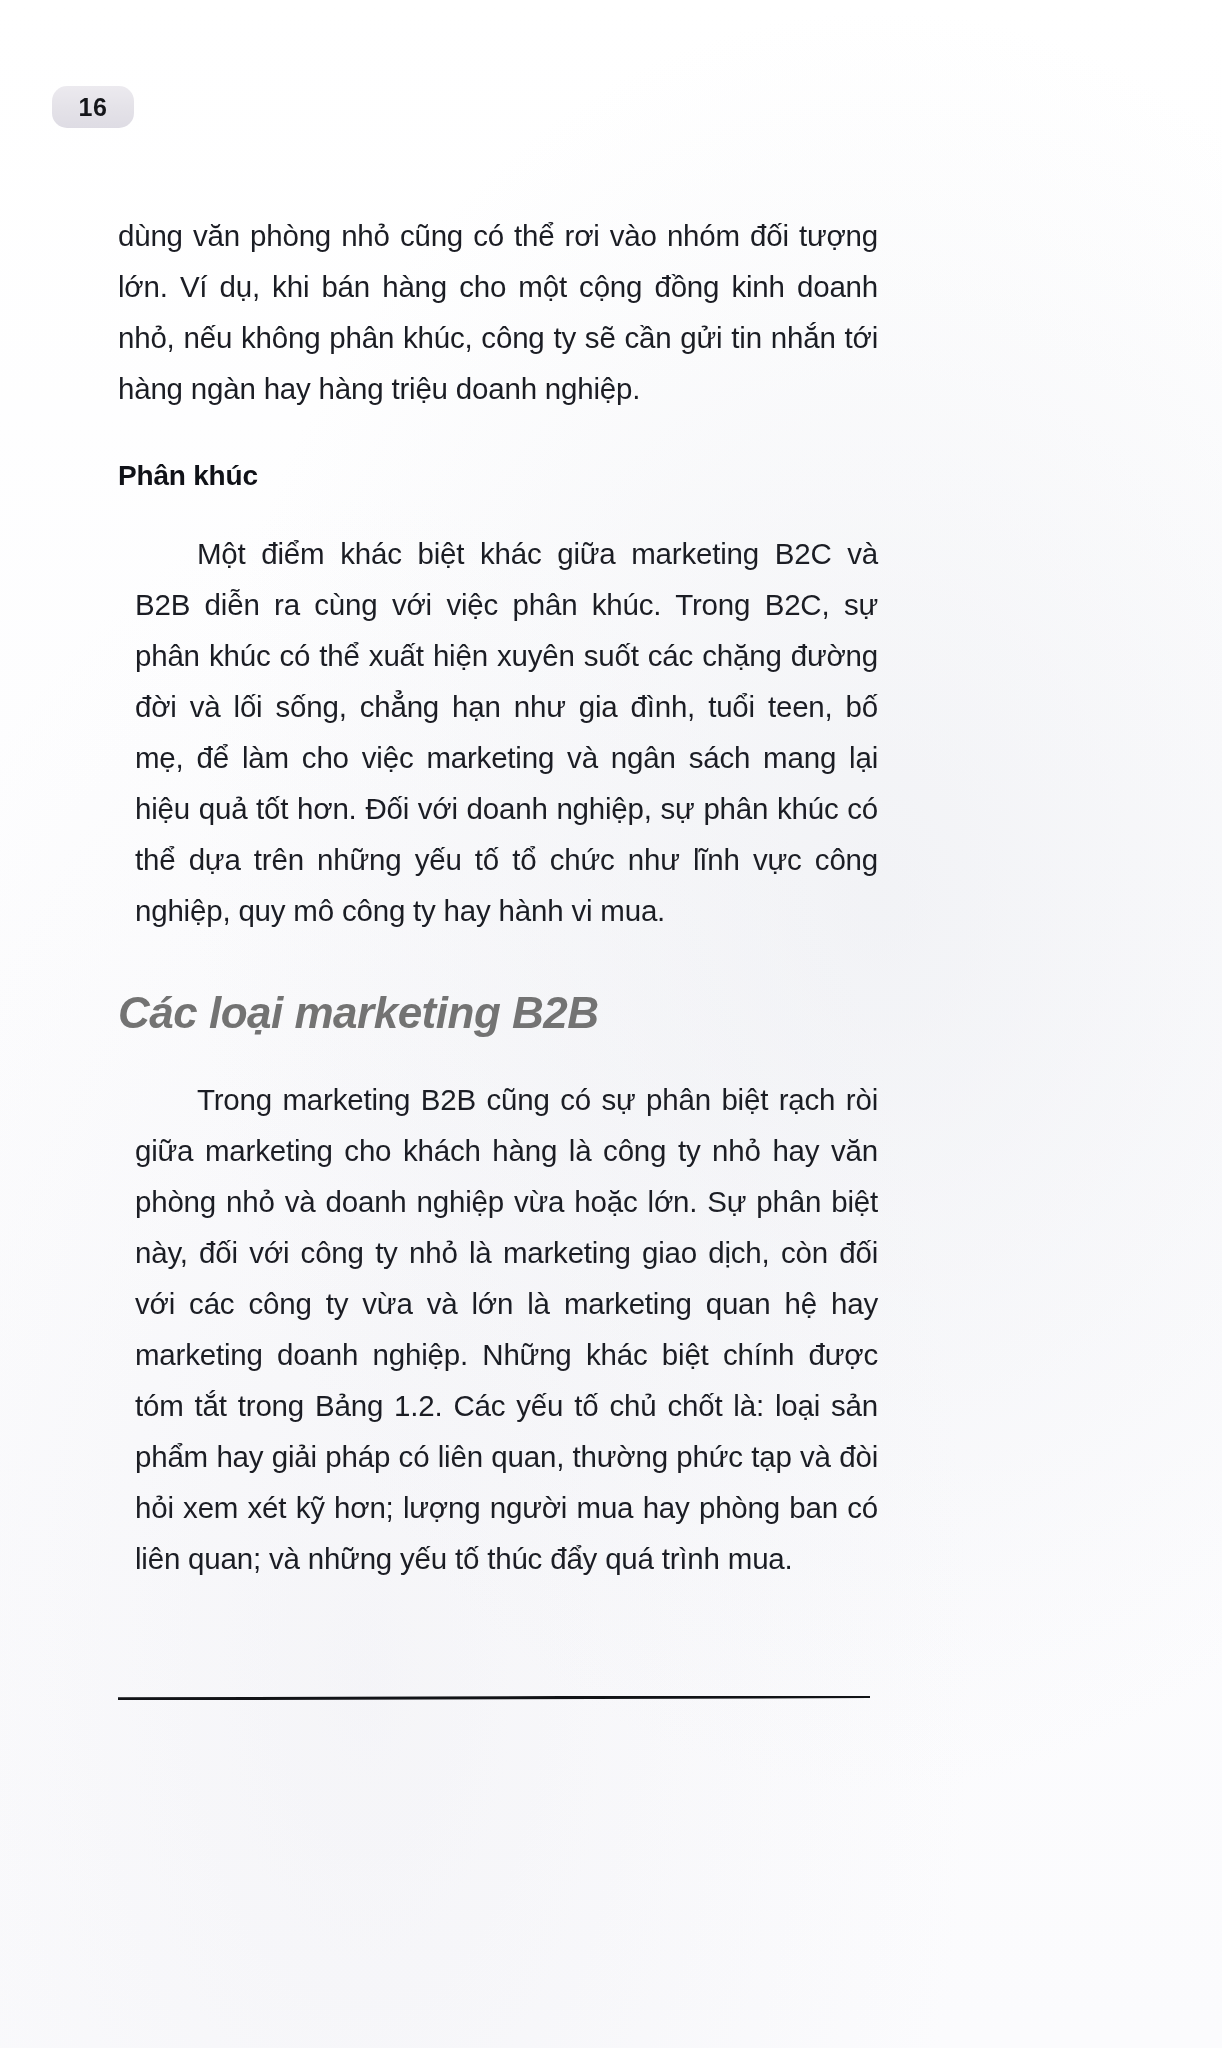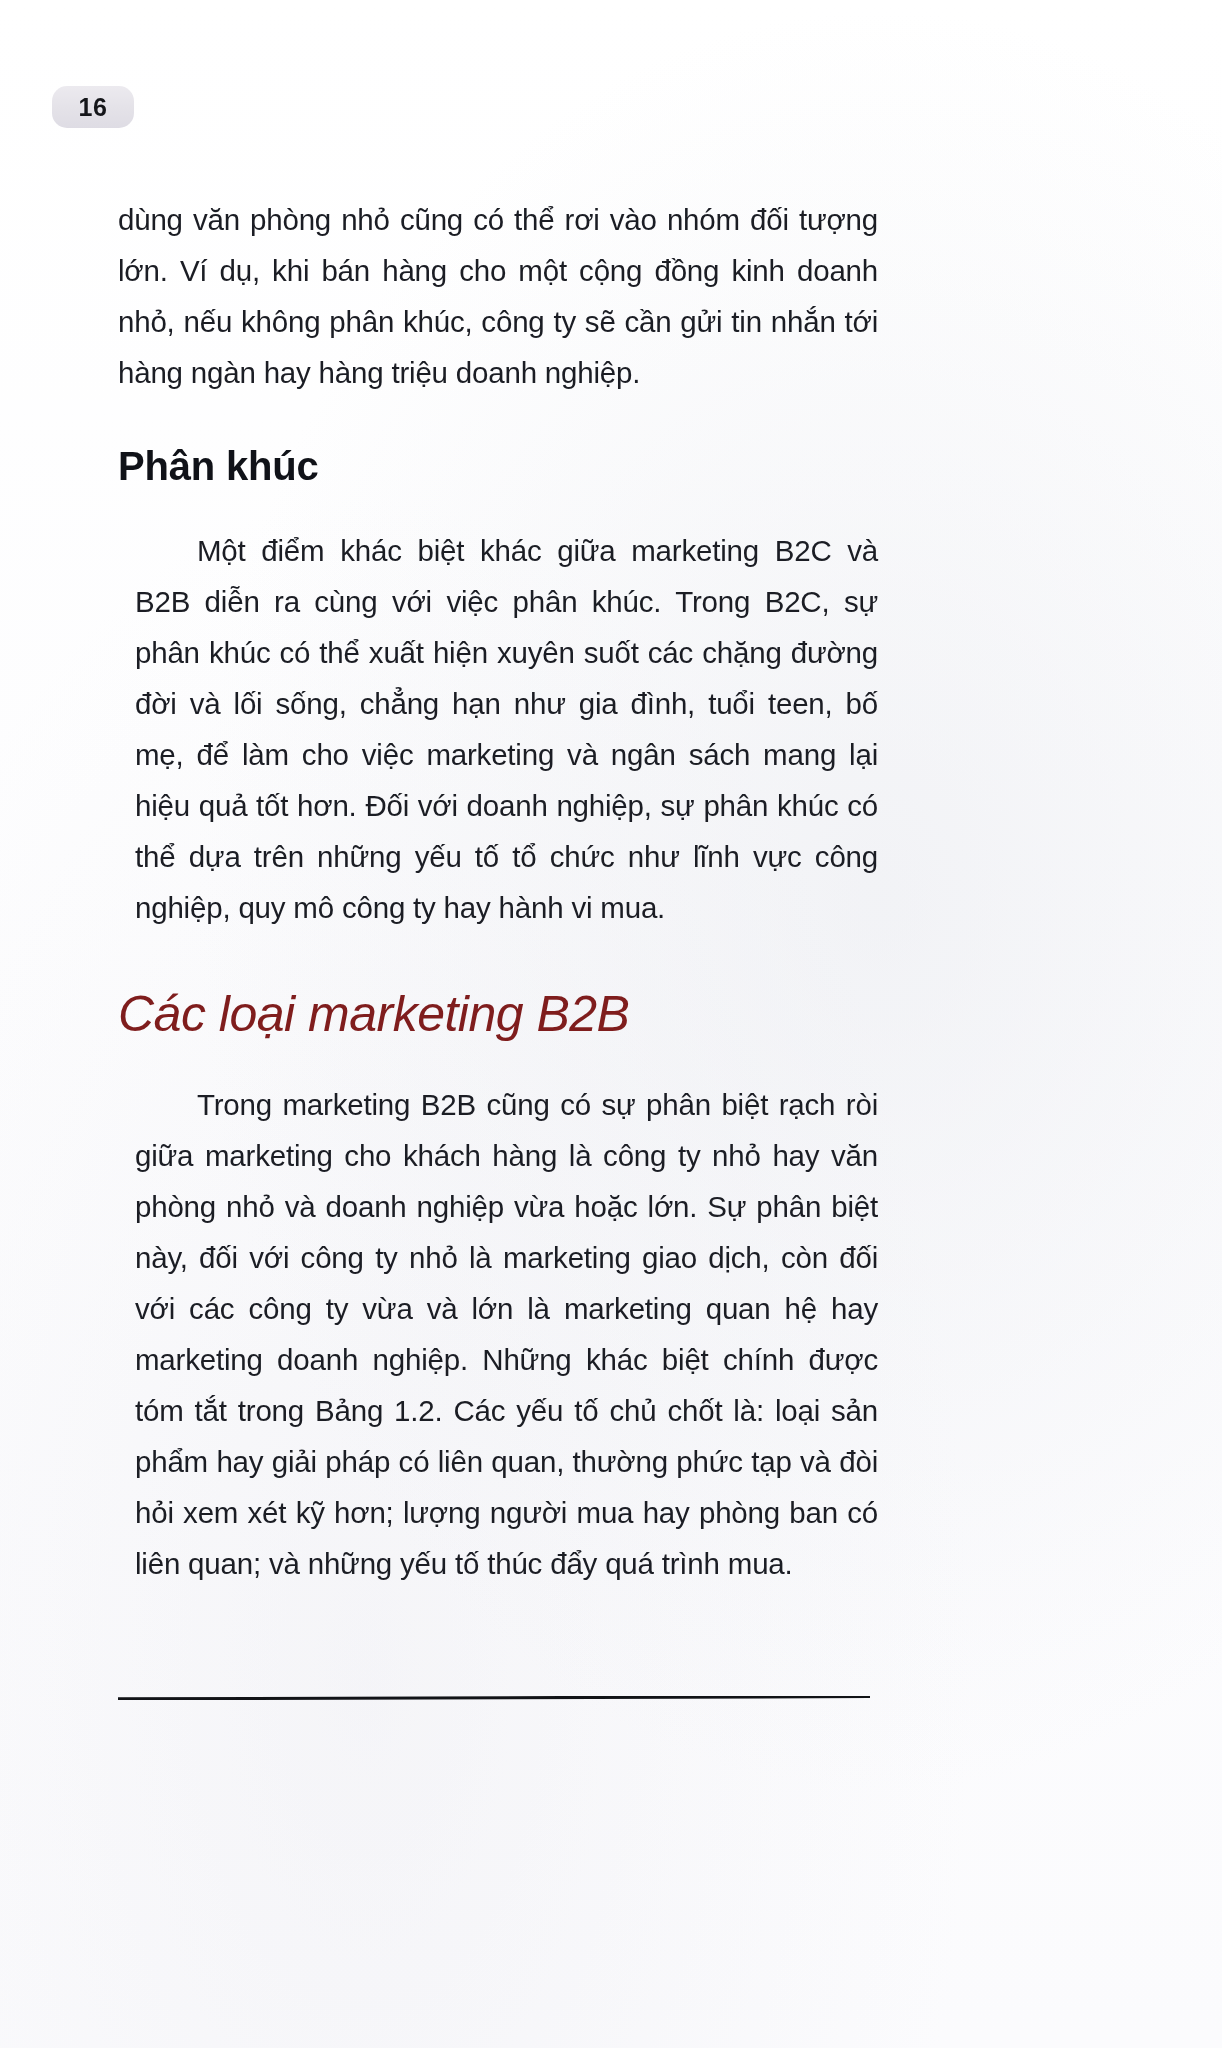--- a/index.html
+++ b/index.html
@@ -41,21 +41,21 @@
     justify-content: center;
     color: #15161a;
     font-weight: bold;
     font-size: 25px;
     letter-spacing: 0.5px;
     font-family: "Liberation Sans", sans-serif;
   }
   #content {
     position: absolute;
     left: 118px;
-    top: 194px;
+    top: 210px;
     width: 760px;
   }
   .para {
     color: #1b1d24;
     font-size: 29.5px;
     line-height: 51px;
     text-align: justify;
     text-justify: inter-word;
     font-family: "Liberation Sans", sans-serif;
     font-weight: 400;
@@ -65,30 +65,30 @@
   .para.indent {
     text-indent: 62px;
     margin-left: 17px;
   }
   .spacer-sm { height: 36px; }
   .spacer-md { height: 46px; }
   .spacer-lg { height: 52px; }
   h3.subhead {
     margin: 0;
     color: #101218;
-    font-size: 40px;
+    font-size: 28px;
     font-weight: bold;
     letter-spacing: -0.2px;
     font-family: "Liberation Sans", sans-serif;
   }
   h2.section-head {
     margin: 0;
-    color: #7f1d1d;
-    font-size: 50px;
-    font-weight: normal;
+    color: #737373;
+    font-size: 44px;
+    font-weight: bold;
     font-style: italic;
     letter-spacing: -0.5px;
     font-family: "Liberation Sans", sans-serif;
   }
   #rule {
     position: absolute;
     left: 118px;
     top: 1696px;
     width: 752px;
     height: 4px;

